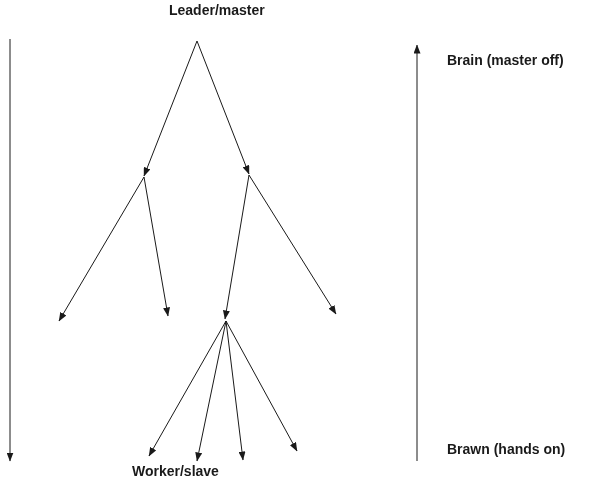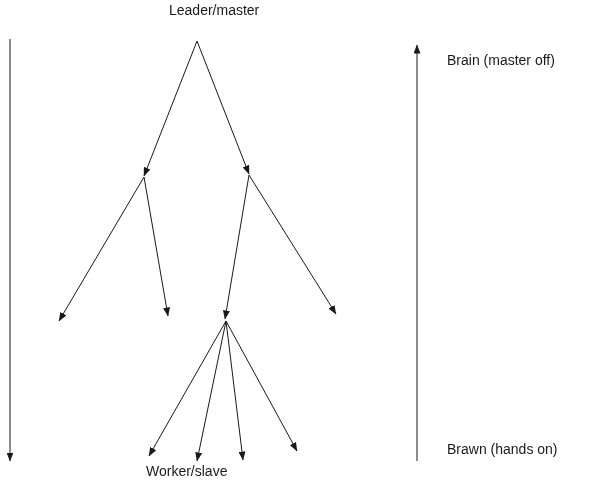--- a/index.html
+++ b/index.html
@@ -7,41 +7,42 @@
       padding: 0;
       background: #ffffff;
       font-family: "Liberation Sans", sans-serif;
     }
     .canvas {
       position: relative;
       width: 600px;
       height: 488px;
       background: #ffffff;
       overflow: hidden;
+      font-weight: bold;
     }
     #edge-layer {
       position: absolute;
       left: 0;
       top: 0;
       width: 600px;
       height: 488px;
     }
     .edge {
       stroke-width: 1;
       fill: none;
     }
     .label {
       position: absolute;
       font-size: 14px;
       color: #1a1a1a;
       white-space: nowrap;
       line-height: 1.1;
     }
     .label-leader { left: 169px; top: 3px; }
-    .label-worker { left: 146px; top: 464px; }
+    .label-worker { left: 132px; top: 464px; }
     .label-brain  { left: 447px; top: 53px; }
     .label-brawn  { left: 447px; top: 442px; }
   </style>
 </head>
 <body>
 
 <div class="canvas">
 
   <svg id="edge-layer" width="600" height="488" xmlns="http://www.w3.org/2000/svg">
     <defs>

